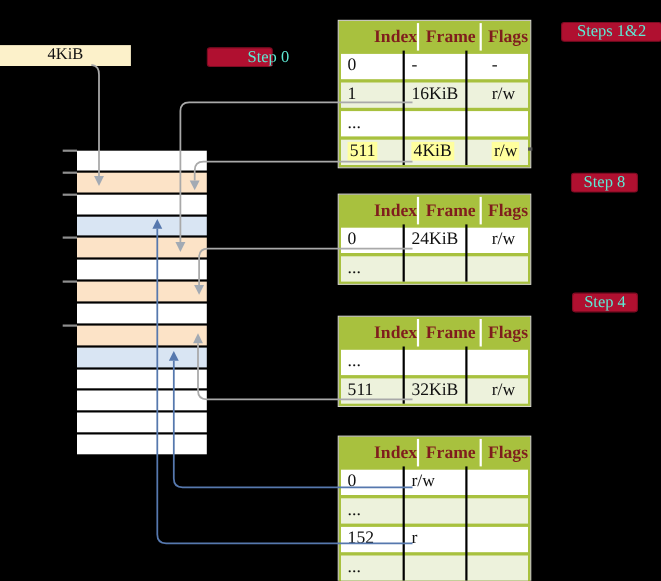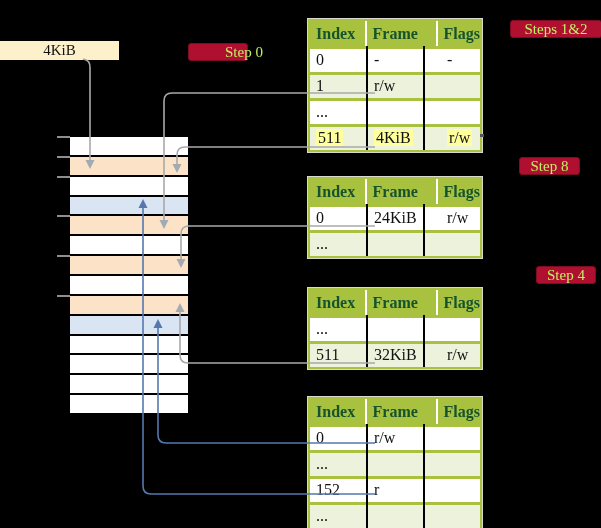--- a/index.html
+++ b/index.html
@@ -6,39 +6,39 @@
   body{width:601px;height:528px;background:#000;overflow:hidden;position:relative;
        font-family:"Liberation Serif","DejaVu Serif",serif;}
   #stage{position:absolute;left:0;top:0;width:601px;height:528px;}
 
   
   .frame-box{position:absolute;left:0;top:41px;width:119px;height:19px;background:#fcf1ca;
              color:#111;font-size:15px;line-height:19px;text-align:center;}
 
   
   .steplabel{position:absolute;background:#b01030;border:1px solid #7e0b22;border-radius:3px;
-             color:#bef264;font-size:15px;line-height:16px;height:18px;box-sizing:border-box;
+             color:#5eead4;font-size:15px;line-height:16px;height:18px;box-sizing:border-box;
              padding:0 6px;text-align:center;white-space:nowrap;}
   #lbl-step0{left:188px;top:43px;width:60px;padding-left:36px;}
   #lbl-steps12{left:510px;top:20px;width:92px;}
   #lbl-step3{left:519px;top:157px;width:61px;}
-  #lbl-step4{left:536px;top:266px;width:60px;}
+  #lbl-step4{left:520px;top:266px;width:60px;}
 
   
   #mem-col{position:absolute;left:70px;top:137px;width:118px;height:279px;}
   .mem-row{position:absolute;left:0;width:118px;height:17.9px;}
   .white{background:#ffffff;}
   .peach{background:#fce3c7;}
   .blue{background:#d9e5f3;}
   .tick{position:absolute;left:57px;width:13px;height:2px;background:#8f8f8f;}
 
   
   .pt{position:absolute;width:174px;box-sizing:border-box;background:#a8c13e;
       border:2px solid #a8c13e;outline:1px solid #d9d9cc;}
-  .pt-head{display:flex;height:25px;line-height:25px;color:#14532d;font-weight:bold;}
+  .pt-head{display:flex;height:25px;line-height:25px;color:#7f1d1d;font-weight:bold;margin-left:24px;}
   .pt-head .c{box-sizing:border-box;padding-left:6px;font-size:16px;}
   .pt-head .ci,.pt-head .cf{border-right:2px solid #fff;}
   .pt-row{display:flex;height:23px;line-height:22px;margin-top:3px;font-size:16px;color:#111;}
   .pt-row .c{box-sizing:border-box;padding-left:6px;overflow:hidden;white-space:nowrap;}
   .ci{width:58px;} .cf{width:73px;} .cg{flex:1;}
   .plain{background:#ffffff;} .shade{background:#edf2dc;}
   .vl{position:absolute;top:25px;bottom:0;width:2px;background:#000;}
   .vl1{left:56px;} .vl2{left:113px;}
   .hl{background:#ffff9e;padding:0 2px;}
 
@@ -93,20 +93,21 @@
       <div class="c cf">Frame</div>
       <div class="c cg">Flags</div>
     </div>
     <div class="pt-row plain">
       <div class="c ci">0</div>
       <div class="c cf">-</div>
       <div class="c cg">-</div>
     </div>
     <div class="pt-row shade">
       <div class="c ci">1</div>
+      <div class="c cf">16KiB</div>
       <div class="c cg">r/w</div>
     </div>
     <div class="pt-row plain">
       <div class="c ci">...</div>
       <div class="c cf"></div>
       <div class="c cg"></div>
     </div>
     <div class="pt-row shade">
       <div class="c ci"><span class="hl">511</span></div>
       <div class="c cf"><span class="hl">4KiB</span></div>

